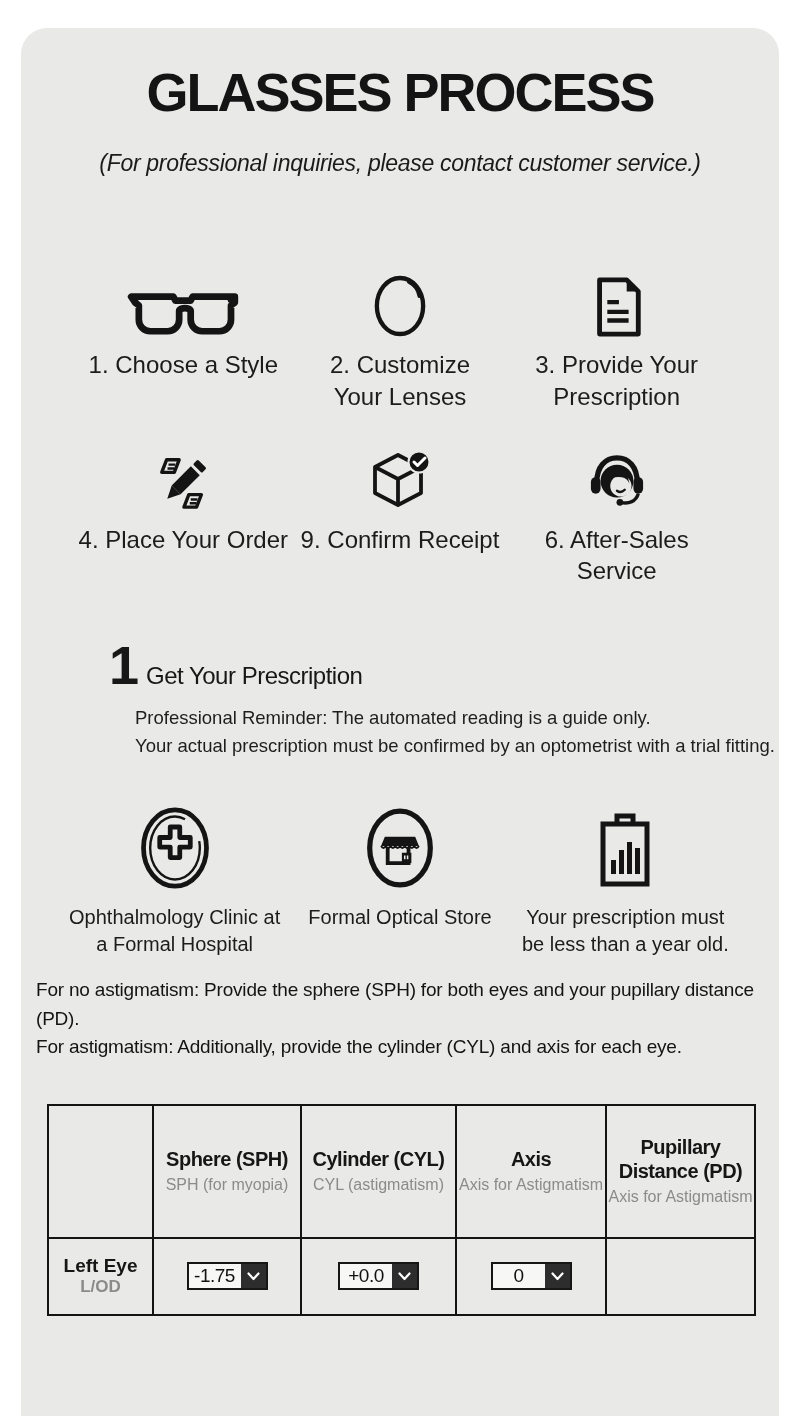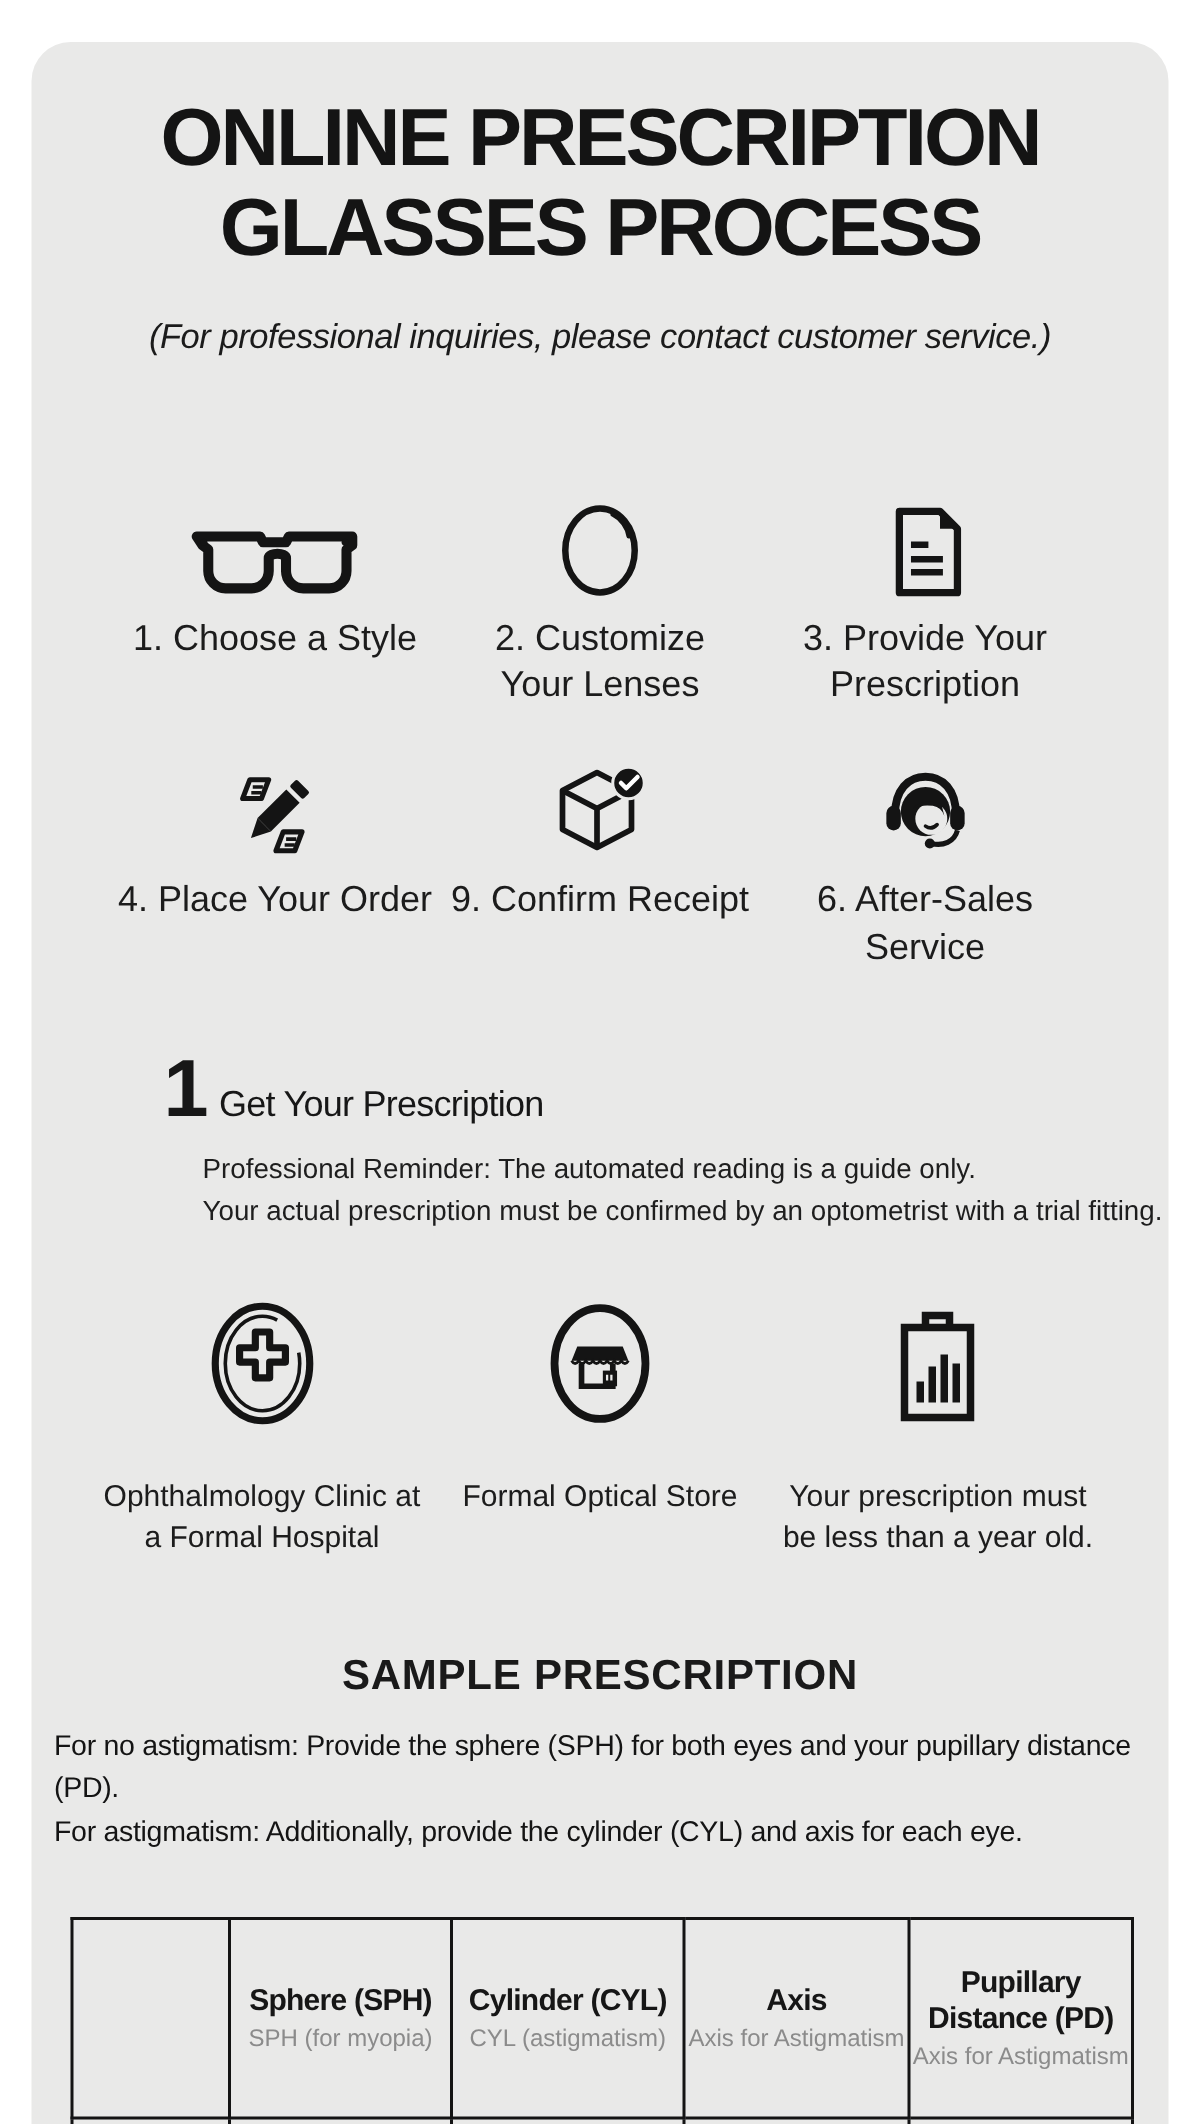--- a/index.html
+++ b/index.html
@@ -22,21 +22,21 @@
   .step{display:flex;flex-direction:column;align-items:center;}
   .step .icon-box{height:64px;display:flex;align-items:flex-end;justify-content:center;}
   .step-label{margin-top:12px;font-size:24px;line-height:1.3;text-align:center;
     white-space:pre-line;color:#1c1c1c;}
   
   .sec1-head{margin:52px 0 0 88px;display:flex;align-items:baseline;gap:10px;}
   .sec1-num{font-size:54px;font-weight:bold;letter-spacing:-3px;line-height:1;}
   .sec1-title{font-size:24px;font-weight:normal;letter-spacing:-0.5px;}
   .reminder{margin:12px 0 0 114px;font-size:18.5px;line-height:1.52;color:#1e1e1e;}
   .sources{width:676px;margin:44px auto 0;display:grid;grid-template-columns:1fr 1fr 1fr;}
-  .source{display:flex;flex-direction:column;align-items:center;gap:20px;}
+  .source{display:flex;flex-direction:column;align-items:center;}
   .source .icon-box{height:86px;display:flex;align-items:flex-end;justify-content:center;}
   .source-label{margin-top:14px;font-size:20px;line-height:1.35;text-align:center;
     white-space:pre-line;color:#1c1c1c;}
   
   .sample-heading{margin-top:62px;text-align:center;font-size:28px;font-weight:bold;
     letter-spacing:0.5px;color:#1a1a1a;}
   .intro{margin:18px 14px 0 15px;font-size:19px;line-height:1.5;color:#141414;letter-spacing:-0.2px;}
   
   table.rx{border-collapse:collapse;table-layout:fixed;margin:42px 0 0 26px;width:707px;}
   table.rx td{border:2px solid #141414;text-align:center;vertical-align:middle;padding:0;}
@@ -54,21 +54,20 @@
   .dd-btn{width:25px;height:24px;background:#2d2d2d;display:flex;
     align-items:center;justify-content:center;}
   svg{display:block;}
 </style>
 </head>
 <body>
 
 <div class="card">
 
   <div class="title">
-    <div>ONLINE PRESCRIPTION</div>
     <div>GLASSES PROCESS</div>
   </div>
   <div class="subtitle">(For professional inquiries, please contact customer service.)</div>
 
   <div class="steps">
 
     <div class="step">
       <div class="icon-box">
         <svg width="112" height="48" viewBox="0 0 116 50">
           <path d="M4,8 h44 l2,4 h16 l2,-4 h44 v6 l-4,3 v15 a12 12 0 0 1 -12,12 h-18 a12 12 0 0 1 -12,-12 v-9 c0,-4 -12,-4 -12,0 v9 a12 12 0 0 1 -12,12 h-18 a12 12 0 0 1 -12,-12 v-15 l-4,-3 z" fill="none" stroke="#141414" stroke-width="7" stroke-linejoin="round"></path>
@@ -196,21 +195,20 @@
           <rect x="22" y="38" width="5" height="24" fill="#141414"></rect>
           <rect x="30" y="30" width="5" height="32" fill="#141414"></rect>
           <rect x="38" y="36" width="5" height="26" fill="#141414"></rect>
         </svg>
       </div>
       <div class="source-label">Your prescription must
 be less than a year old.</div>
     </div>
   </div>
 
-  <div class="sample-heading">SAMPLE PRESCRIPTION</div>
   <div class="intro">
     <div>For no astigmatism: Provide the sphere (SPH) for both eyes and your pupillary distance (PD).</div>
     <div>For astigmatism: Additionally, provide the cylinder (CYL) and axis for each eye.</div>
   </div>
 
   <table class="rx">
     <colgroup>
       <col style="width:105px">
         <col style="width:148px">
         <col style="width:155px">

